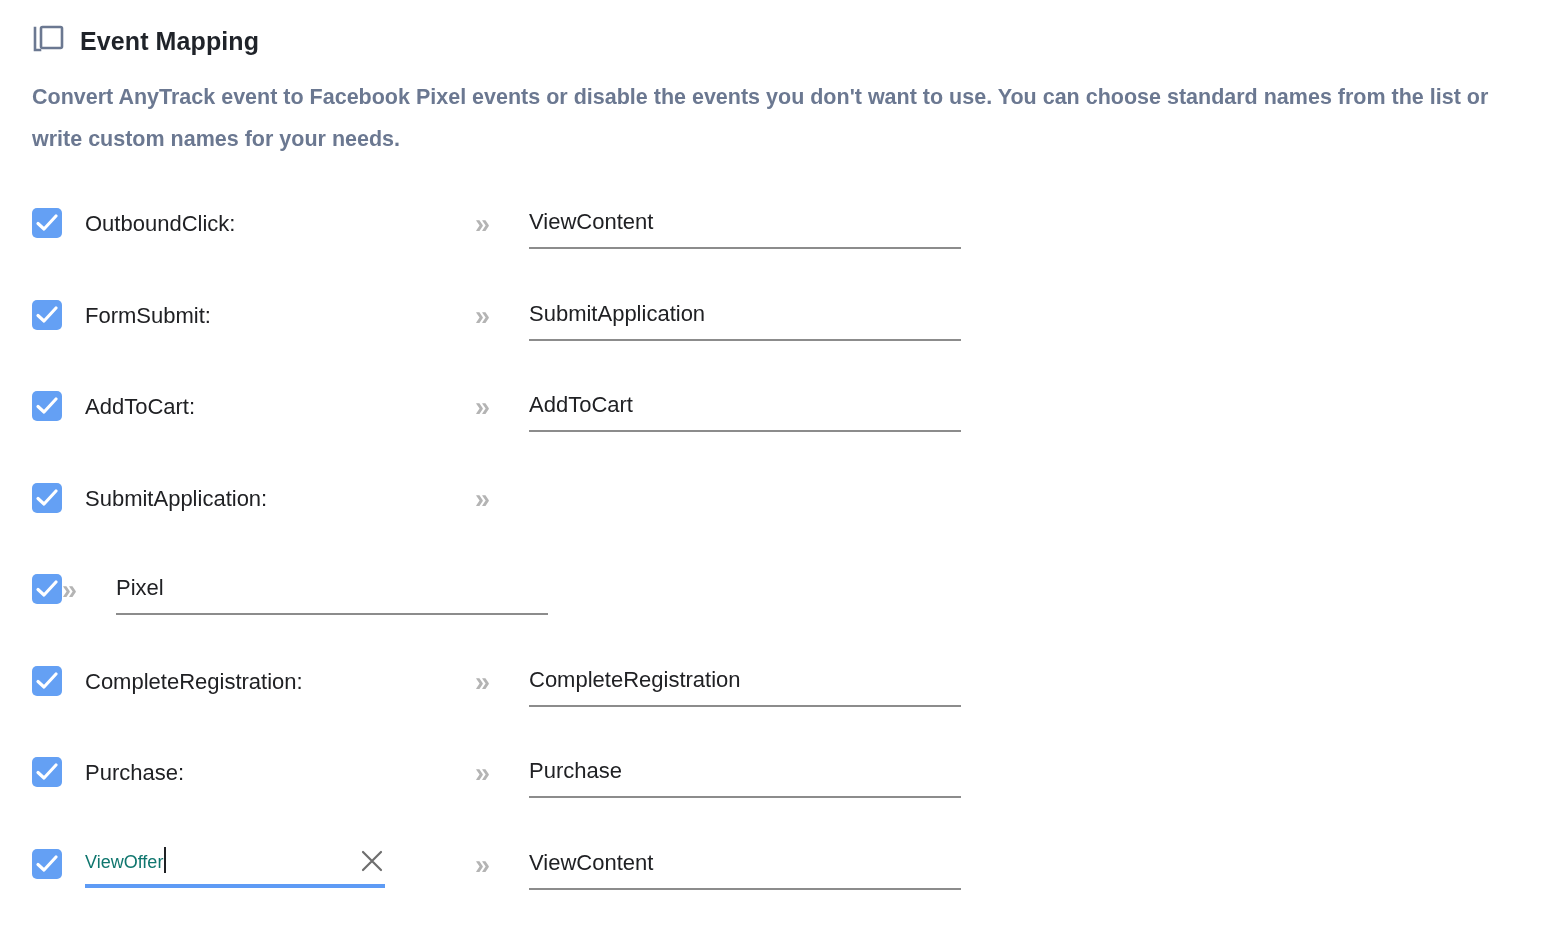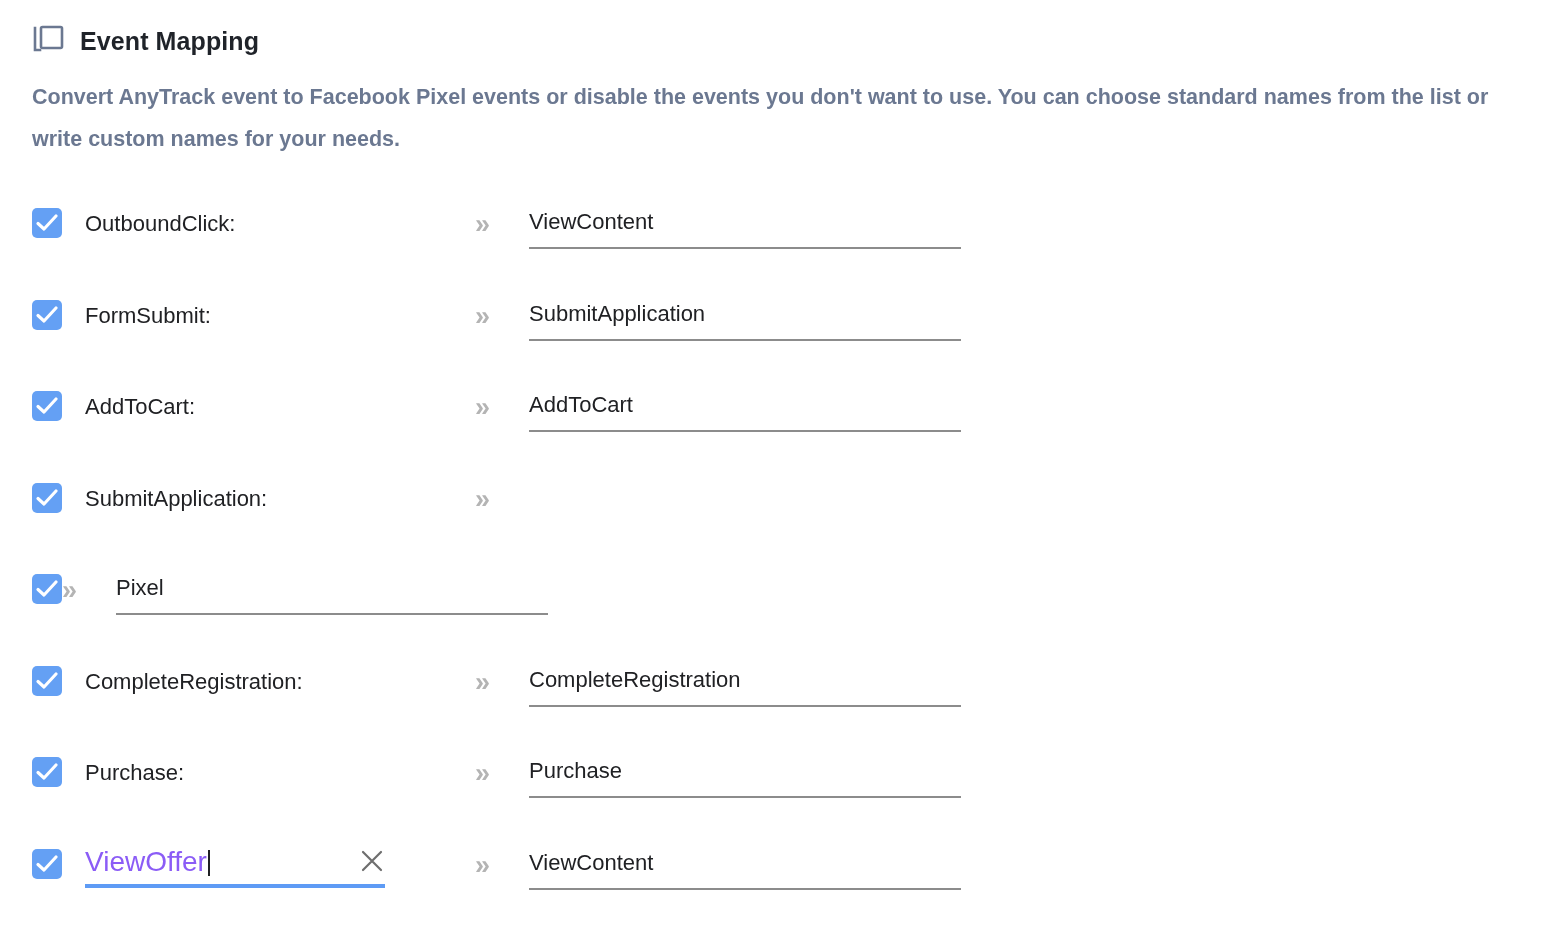--- a/index.html
+++ b/index.html
@@ -92,22 +92,22 @@
     color: #202124;
     line-height: 56px;
     white-space: nowrap;
   }
   .left-input-wrap {
     position: relative;
     width: 300px;
     height: 56px;
   }
   .left-input-text {
-    font-size: 28px;
-    color: #8b5cf6;
+    font-size: 18px;
+    color: #0f766e;
     line-height: 50px;
     white-space: nowrap;
     display: inline-block;
   }
   .caret {
     display: inline-block;
     width: 2px;
     height: 26px;
     background: #202124;
     vertical-align: -5px;

